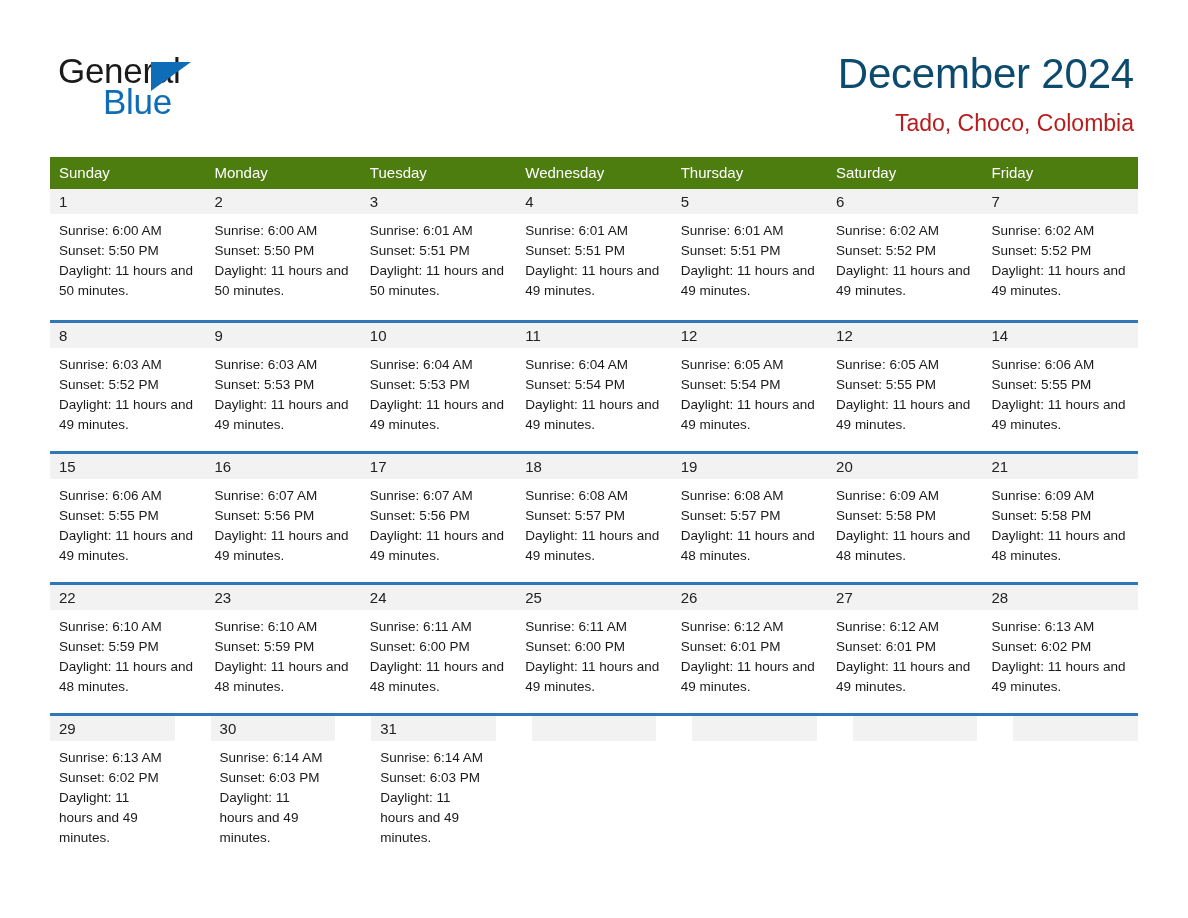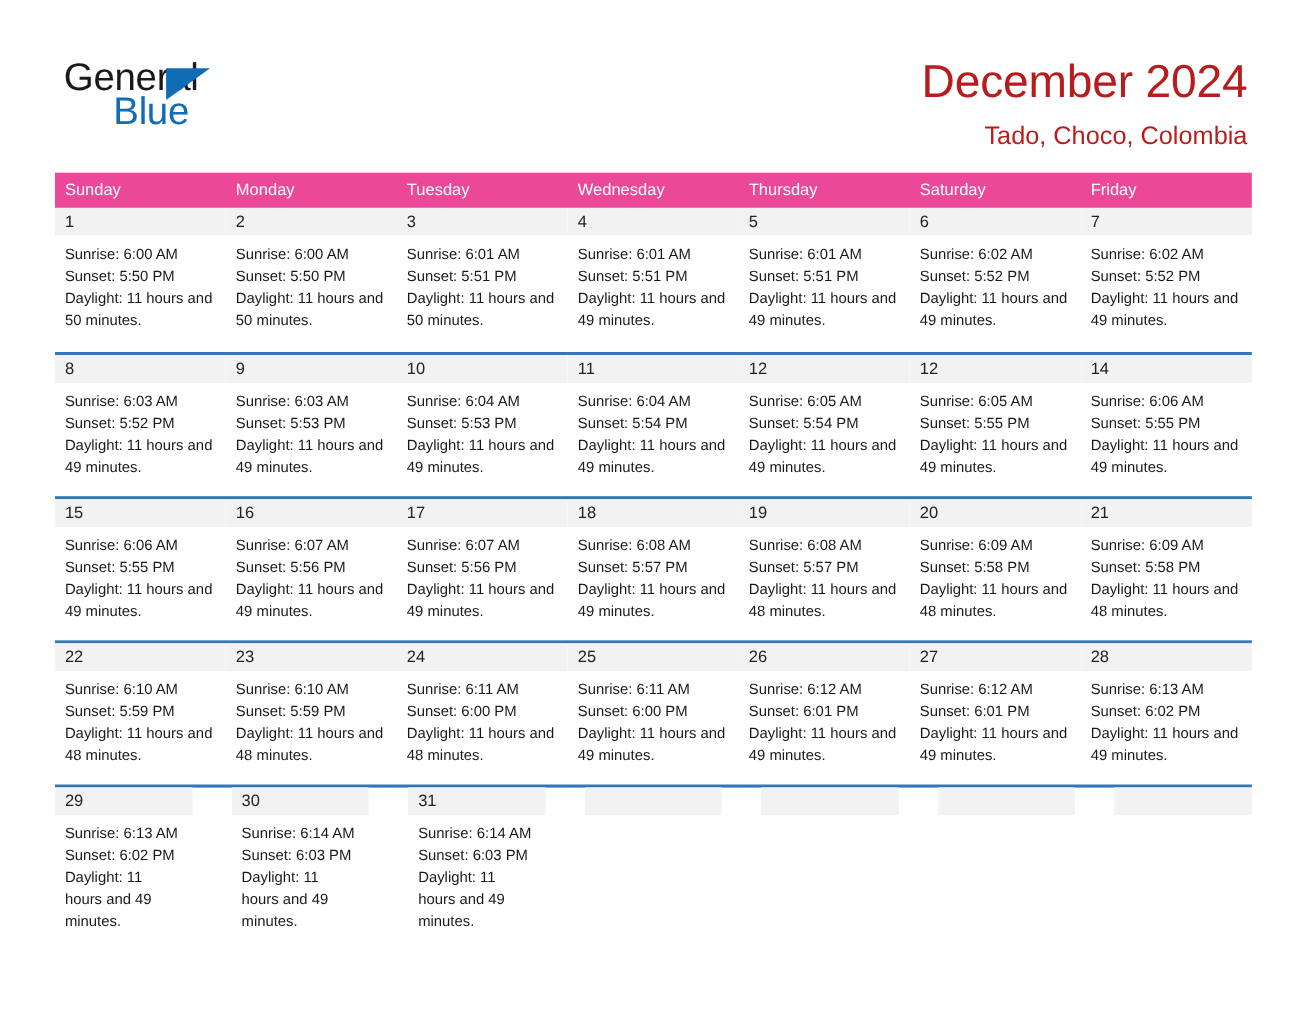--- a/index.html
+++ b/index.html
@@ -68,21 +68,21 @@
 
   .title-block {
     position: absolute;
     right: 54px;
     top: 48px;
     text-align: right;
   }
   .cal-title {
     font-size: 42px;
     line-height: 52px;
-    color: #b91c1c;
+    color: #0c4a6e;
     font-weight: 400;
     letter-spacing: -0.2px;
     white-space: nowrap;
   }
   .cal-subtitle {
     margin-top: 9px;
     font-size: 23px;
     line-height: 28px;
     color: #b91c1c;
     font-weight: 400;
@@ -91,21 +91,21 @@
 
   
   .calendar {
     position: absolute;
     left: 50px;
     top: 157px;
     width: 1088px;
   }
   .weekday-row {
     display: flex;
-    background: #ec4899;
+    background: #4d7c0f;
     height: 32px;
     align-items: center;
   }
   .weekday {
     flex: 1 1 0;
     min-width: 0;
     color: #ffffff;
     font-size: 15px;
     line-height: 32px;
     padding-left: 9px;

